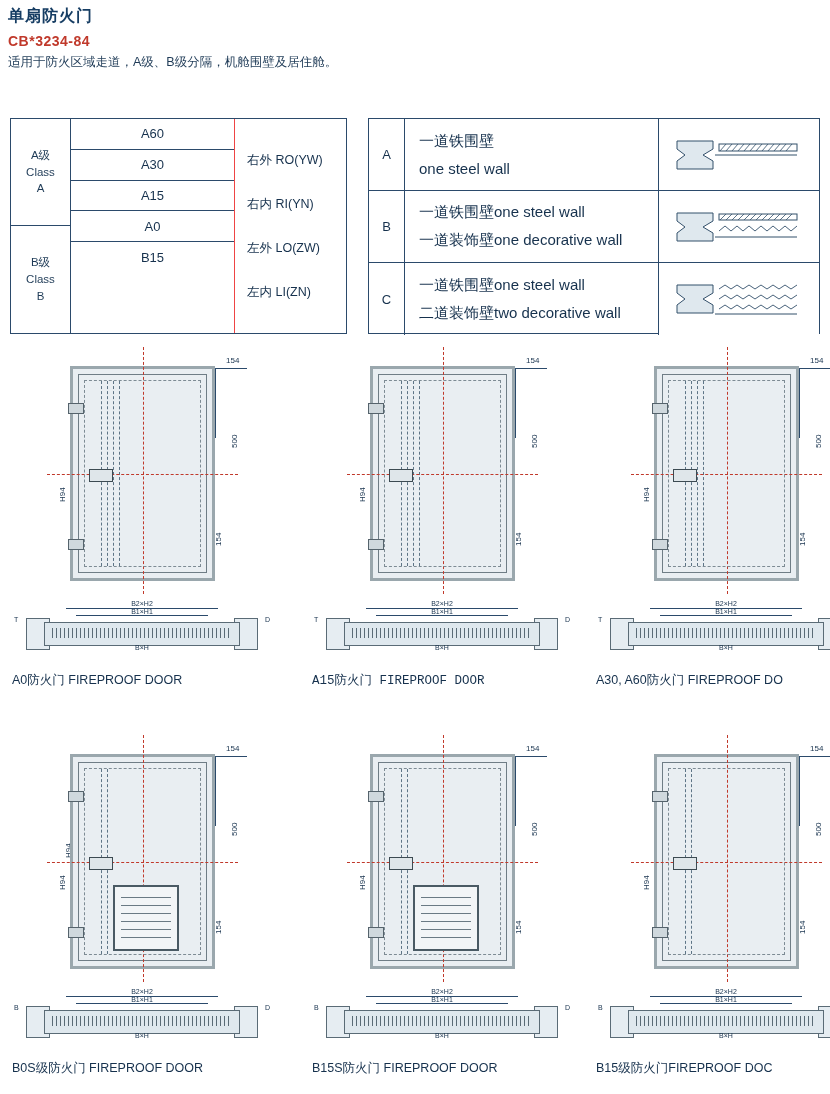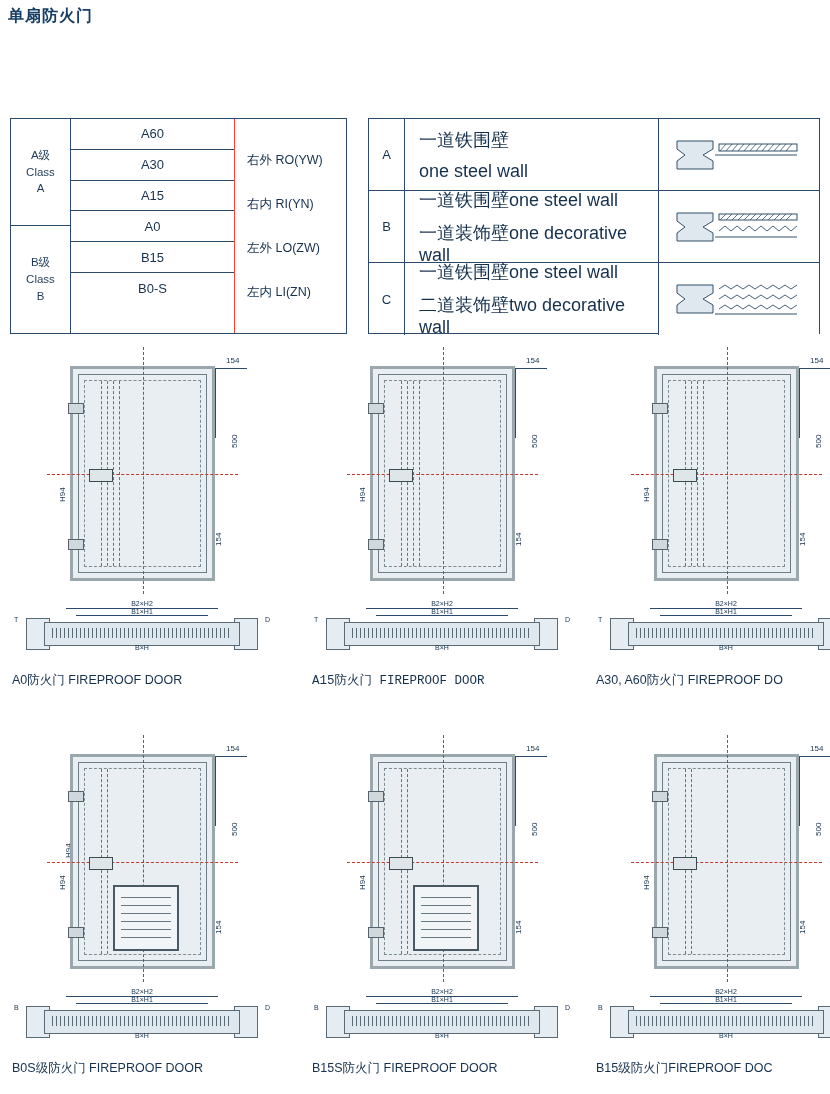--- a/index.html
+++ b/index.html
@@ -42,21 +42,21 @@
   .tl-code{font-size:12.5px;color:#16314d;}
 
   .tbl-right{position:absolute;left:368px;top:118px;width:452px;height:216px;
     border:1px solid #2b4a6b;box-sizing:border-box;}
   .tr-row{display:flex;height:72px;border-bottom:1px solid #2b4a6b;box-sizing:border-box;}
   .tr-row:last-child{border-bottom:none;}
   .tr-k{width:36px;display:flex;align-items:center;justify-content:center;
     border-right:1px solid #2b4a6b;box-sizing:border-box;font-size:13px;color:#16314d;}
   .tr-d{flex:1;display:flex;flex-direction:column;justify-content:center;gap:9px;
     padding-left:14px;border-right:1px solid #2b4a6b;box-sizing:border-box;}
-  .tr-d div{font-size:18px;color:#16314d;}
+  .tr-d div{font-size:15px;color:#16314d;}
   .tr-img{width:160px;position:relative;background:#fff;}
 
   
   .sym{position:absolute;left:14px;top:50%;transform:translateY(-50%);width:132px;height:40px;}
 
   
   .cell{position:absolute;width:265px;}
   .door-wrap{position:relative;width:265px;height:245px;}
   .cap{position:absolute;left:4px;font-size:12.5px;color:#16314d;white-space:nowrap;}
 
@@ -98,20 +98,22 @@
 </style>
 </head>
 <body>
 
 <div class="page">
 
   <div class="hdr">
     <div class="hdr-row1">
       <div class="title-cn">单扇防火门</div>
     </div>
+    <div class="code">CB*3234-84</div>
+    <div class="sub-cn">适用于防火区域走道，A级、B级分隔，机舱围壁及居住舱。</div>
   </div>
 
   <div class="tbl-left">
     <div class="tl-class">
       <div class="tl-ca">
         <span>A级</span>
         <span>Class</span>
         <span>A</span>
       </div>
       <div class="tl-cb">
@@ -119,21 +121,20 @@
         <span>Class</span>
         <span>B</span>
       </div>
     </div>
     <div class="tl-grades">
       <div class="tl-grade">A60</div>
       <div class="tl-grade">A30</div>
       <div class="tl-grade">A15</div>
       <div class="tl-grade">A0</div>
       <div class="tl-grade">B15</div>
-      <div class="tl-grade">B0-S</div>
     </div>
     <div class="tl-codes">
       <div class="tl-code">右外 RO(YW)</div>
       <div class="tl-code">右内  RI(YN)</div>
       <div class="tl-code">左外  LO(ZW)</div>
       <div class="tl-code">左内  LI(ZN)</div>
     </div>
   </div>
 
   <div class="tbl-right">

